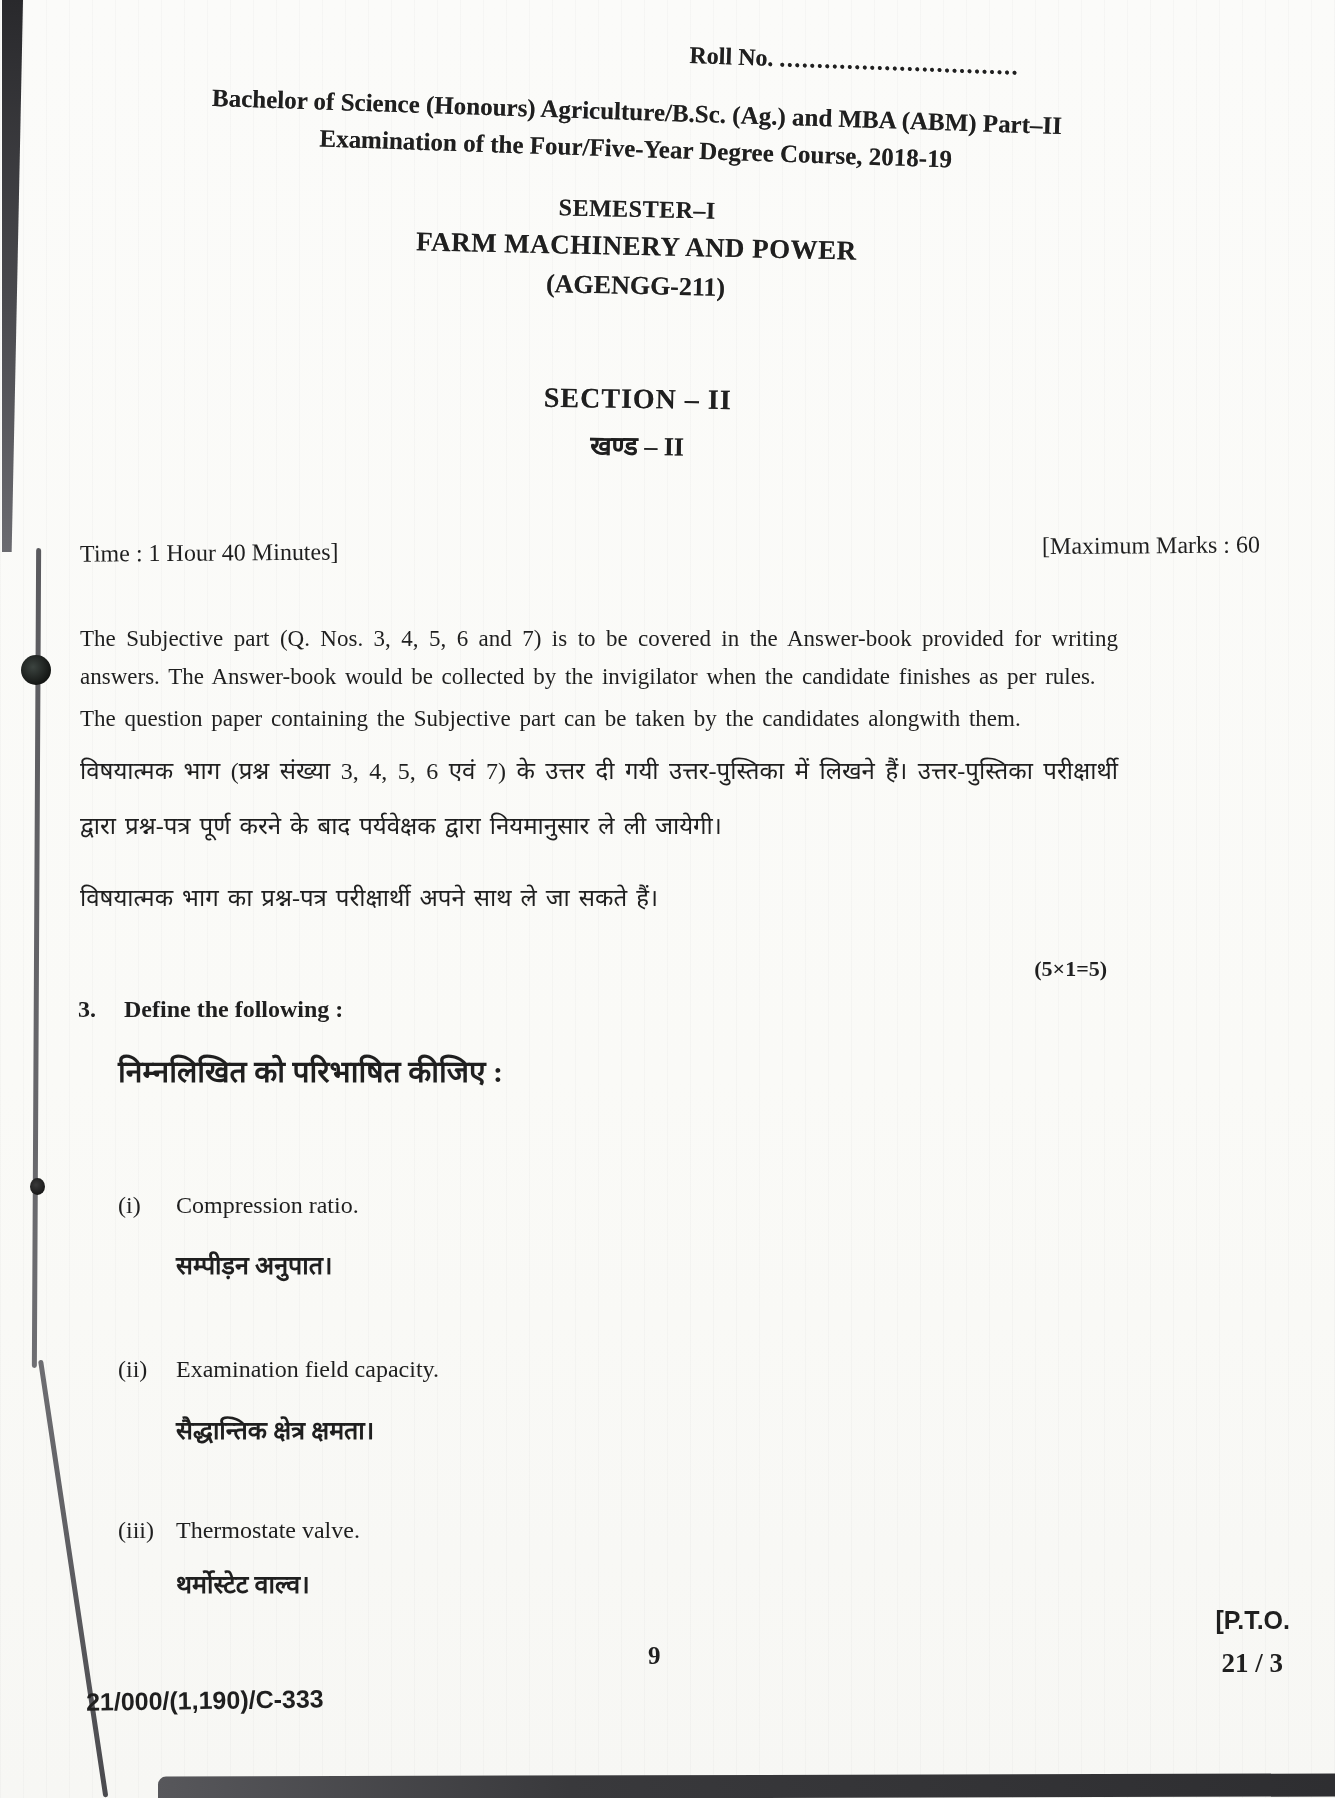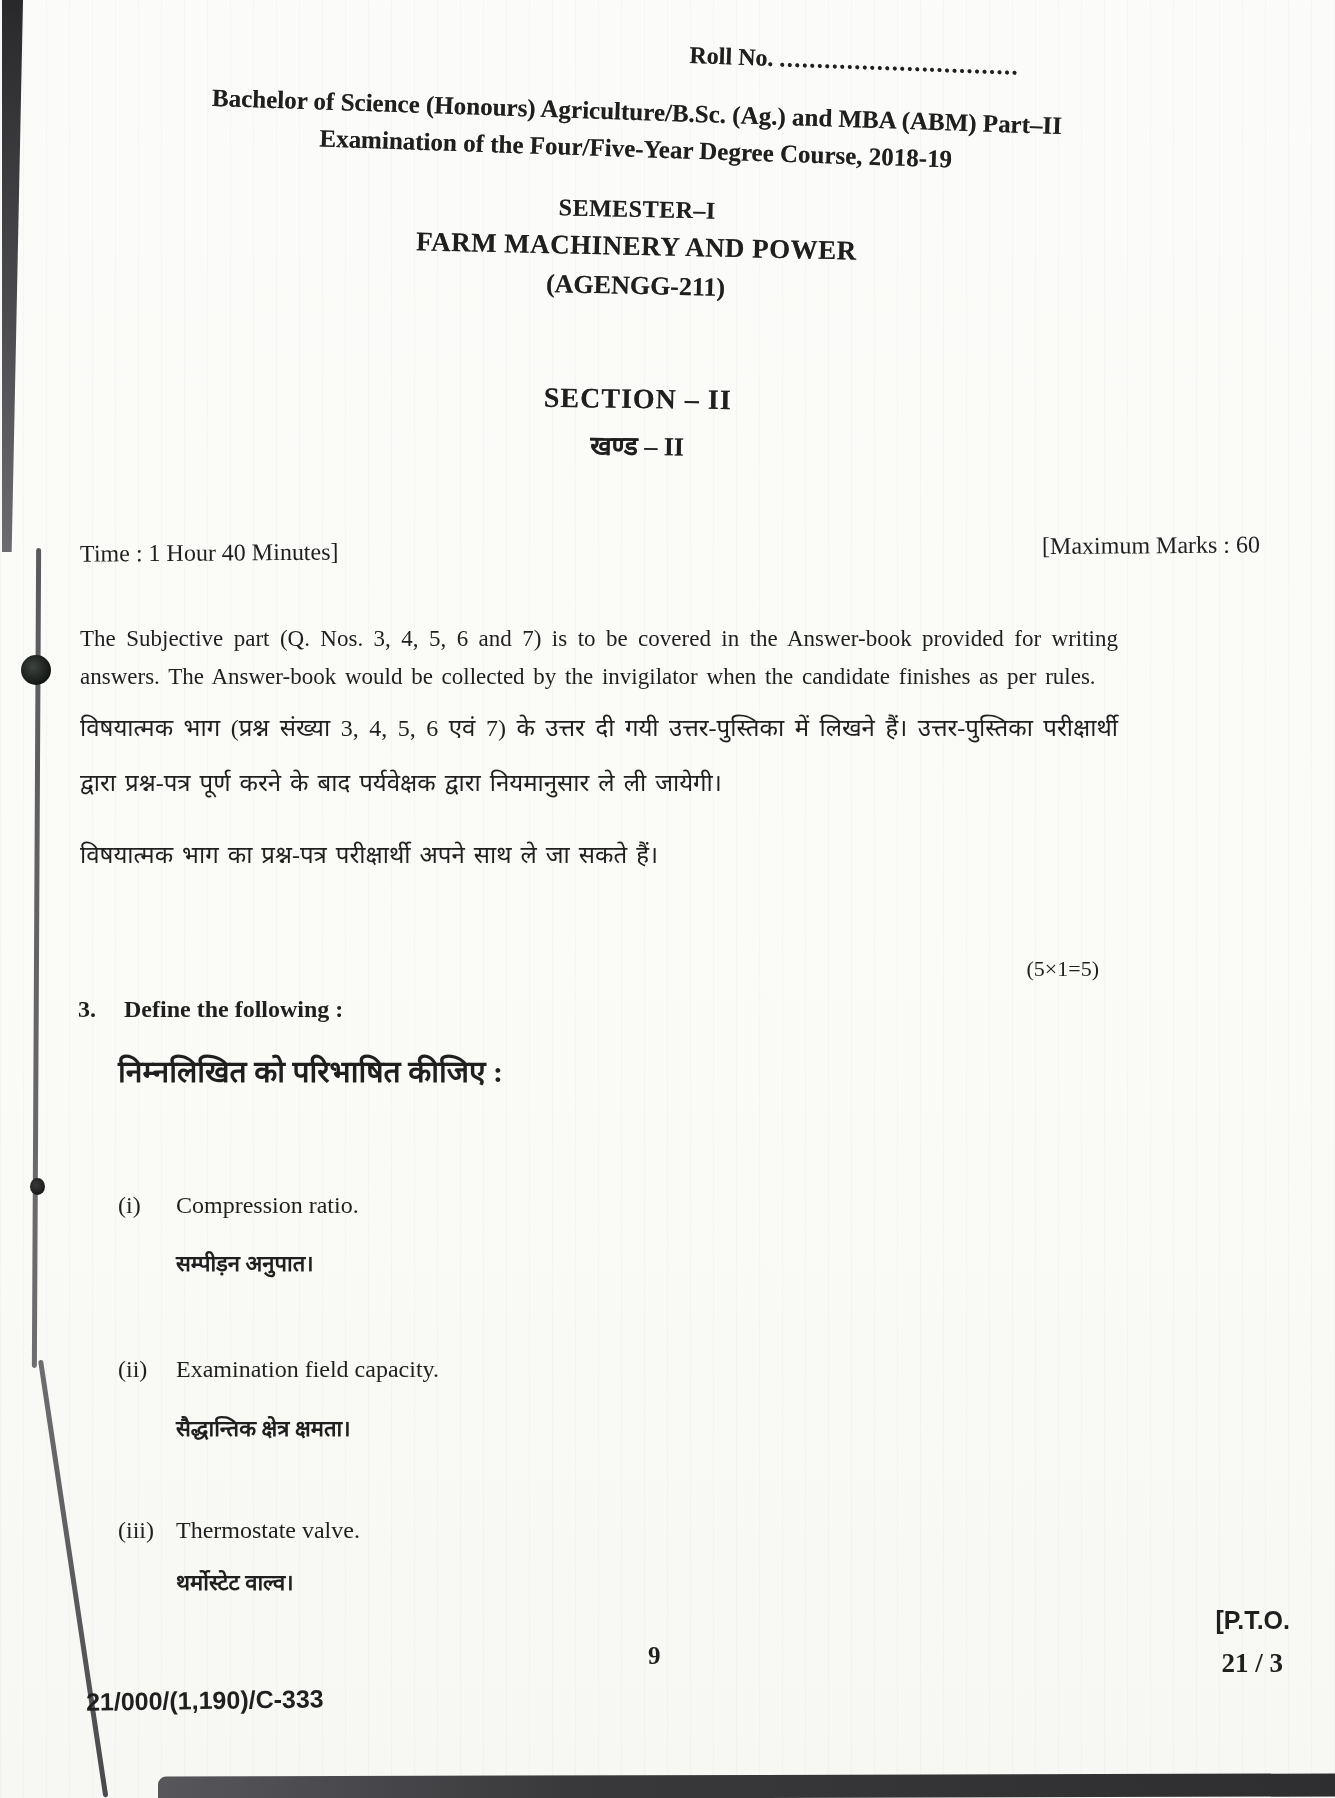--- a/index.html
+++ b/index.html
@@ -95,30 +95,30 @@
 
   .instructions {
     left: 80px; top: 620px; width: 1038px;
     font-size: 23px; line-height: 37.5px;
     text-align: justify; word-spacing: 3px;
   }
   .instructions .p2 { margin-top: 5px; }
   .instructions .hi { font-size: 24px; line-height: 55px; margin-top: 6px; }
   .instructions .hi3 { font-size: 24px; line-height: 40px; margin-top: 24px; }
 
-  .marks-scheme { right: 236px; top: 956px; font-size: 22px; }
+  .marks-scheme { right: 228px; top: 956px; font-size: 22px; font-weight: bold; }
 
   .q-row { left: 78px; top: 996px; font-weight: bold; font-size: 24px; }
   .q-num { display: inline-block; width: 40px; }
   .q-hi  { left: 118px; top: 1050px; font-weight: bold; font-size: 30px; }
 
   .item-en { font-size: 24px; }
   .item-label { position: absolute; left: 118px; width: 56px; }
   .item-text  { position: absolute; left: 176px; }
-  .item-hi    { position: absolute; left: 176px; font-weight: bold; font-size: 22px; }
+  .item-hi    { position: absolute; left: 176px; font-weight: bold; font-size: 25px; }
 
   .i1-en { top: 1192px; } .i1-hi { top: 1247px; }
   .i2-en { top: 1356px; } .i2-hi { top: 1412px; }
   .i3-en { top: 1517px; } .i3-hi { top: 1566px; }
 
   .page-number { left: 648px; top: 1642px; font-weight: bold; font-size: 25px; }
   .pto {
     right: 45px; top: 1606px; font-weight: bold; font-size: 25px;
     font-family: "Liberation Sans", sans-serif;
   }
@@ -162,20 +162,21 @@
     <div class="sec-hi">खण्ड – II</div>
   </div>
 
   <div class="abs time-row">
     <span>Time : 1 Hour 40 Minutes]</span>
     <span>[Maximum Marks : 60</span>
   </div>
 
   <div class="abs instructions">
     <div class="p1">The Subjective part (Q. Nos. 3, 4, 5, 6 and 7) is to be covered in the Answer-book provided for writing answers. The Answer-book would be collected by the invigilator when the candidate finishes as per rules.</div>
+    <div class="p2">The question paper containing the Subjective part can be taken by the candidates alongwith them.</div>
     <div class="hi">विषयात्मक भाग (प्रश्न संख्या 3, 4, 5, 6 एवं 7) के उत्तर दी गयी उत्तर-पुस्तिका में लिखने हैं। उत्तर-पुस्तिका परीक्षार्थी द्वारा प्रश्न-पत्र पूर्ण करने के बाद पर्यवेक्षक द्वारा नियमानुसार ले ली जायेगी।</div>
     <div class="hi3">विषयात्मक भाग का प्रश्न-पत्र परीक्षार्थी अपने साथ ले जा सकते हैं।</div>
   </div>
 
   <div class="abs marks-scheme">(5×1=5)</div>
 
   <div class="abs q-row">
     <span class="q-num">3.</span>
     <span>Define the following :</span>
   </div>

